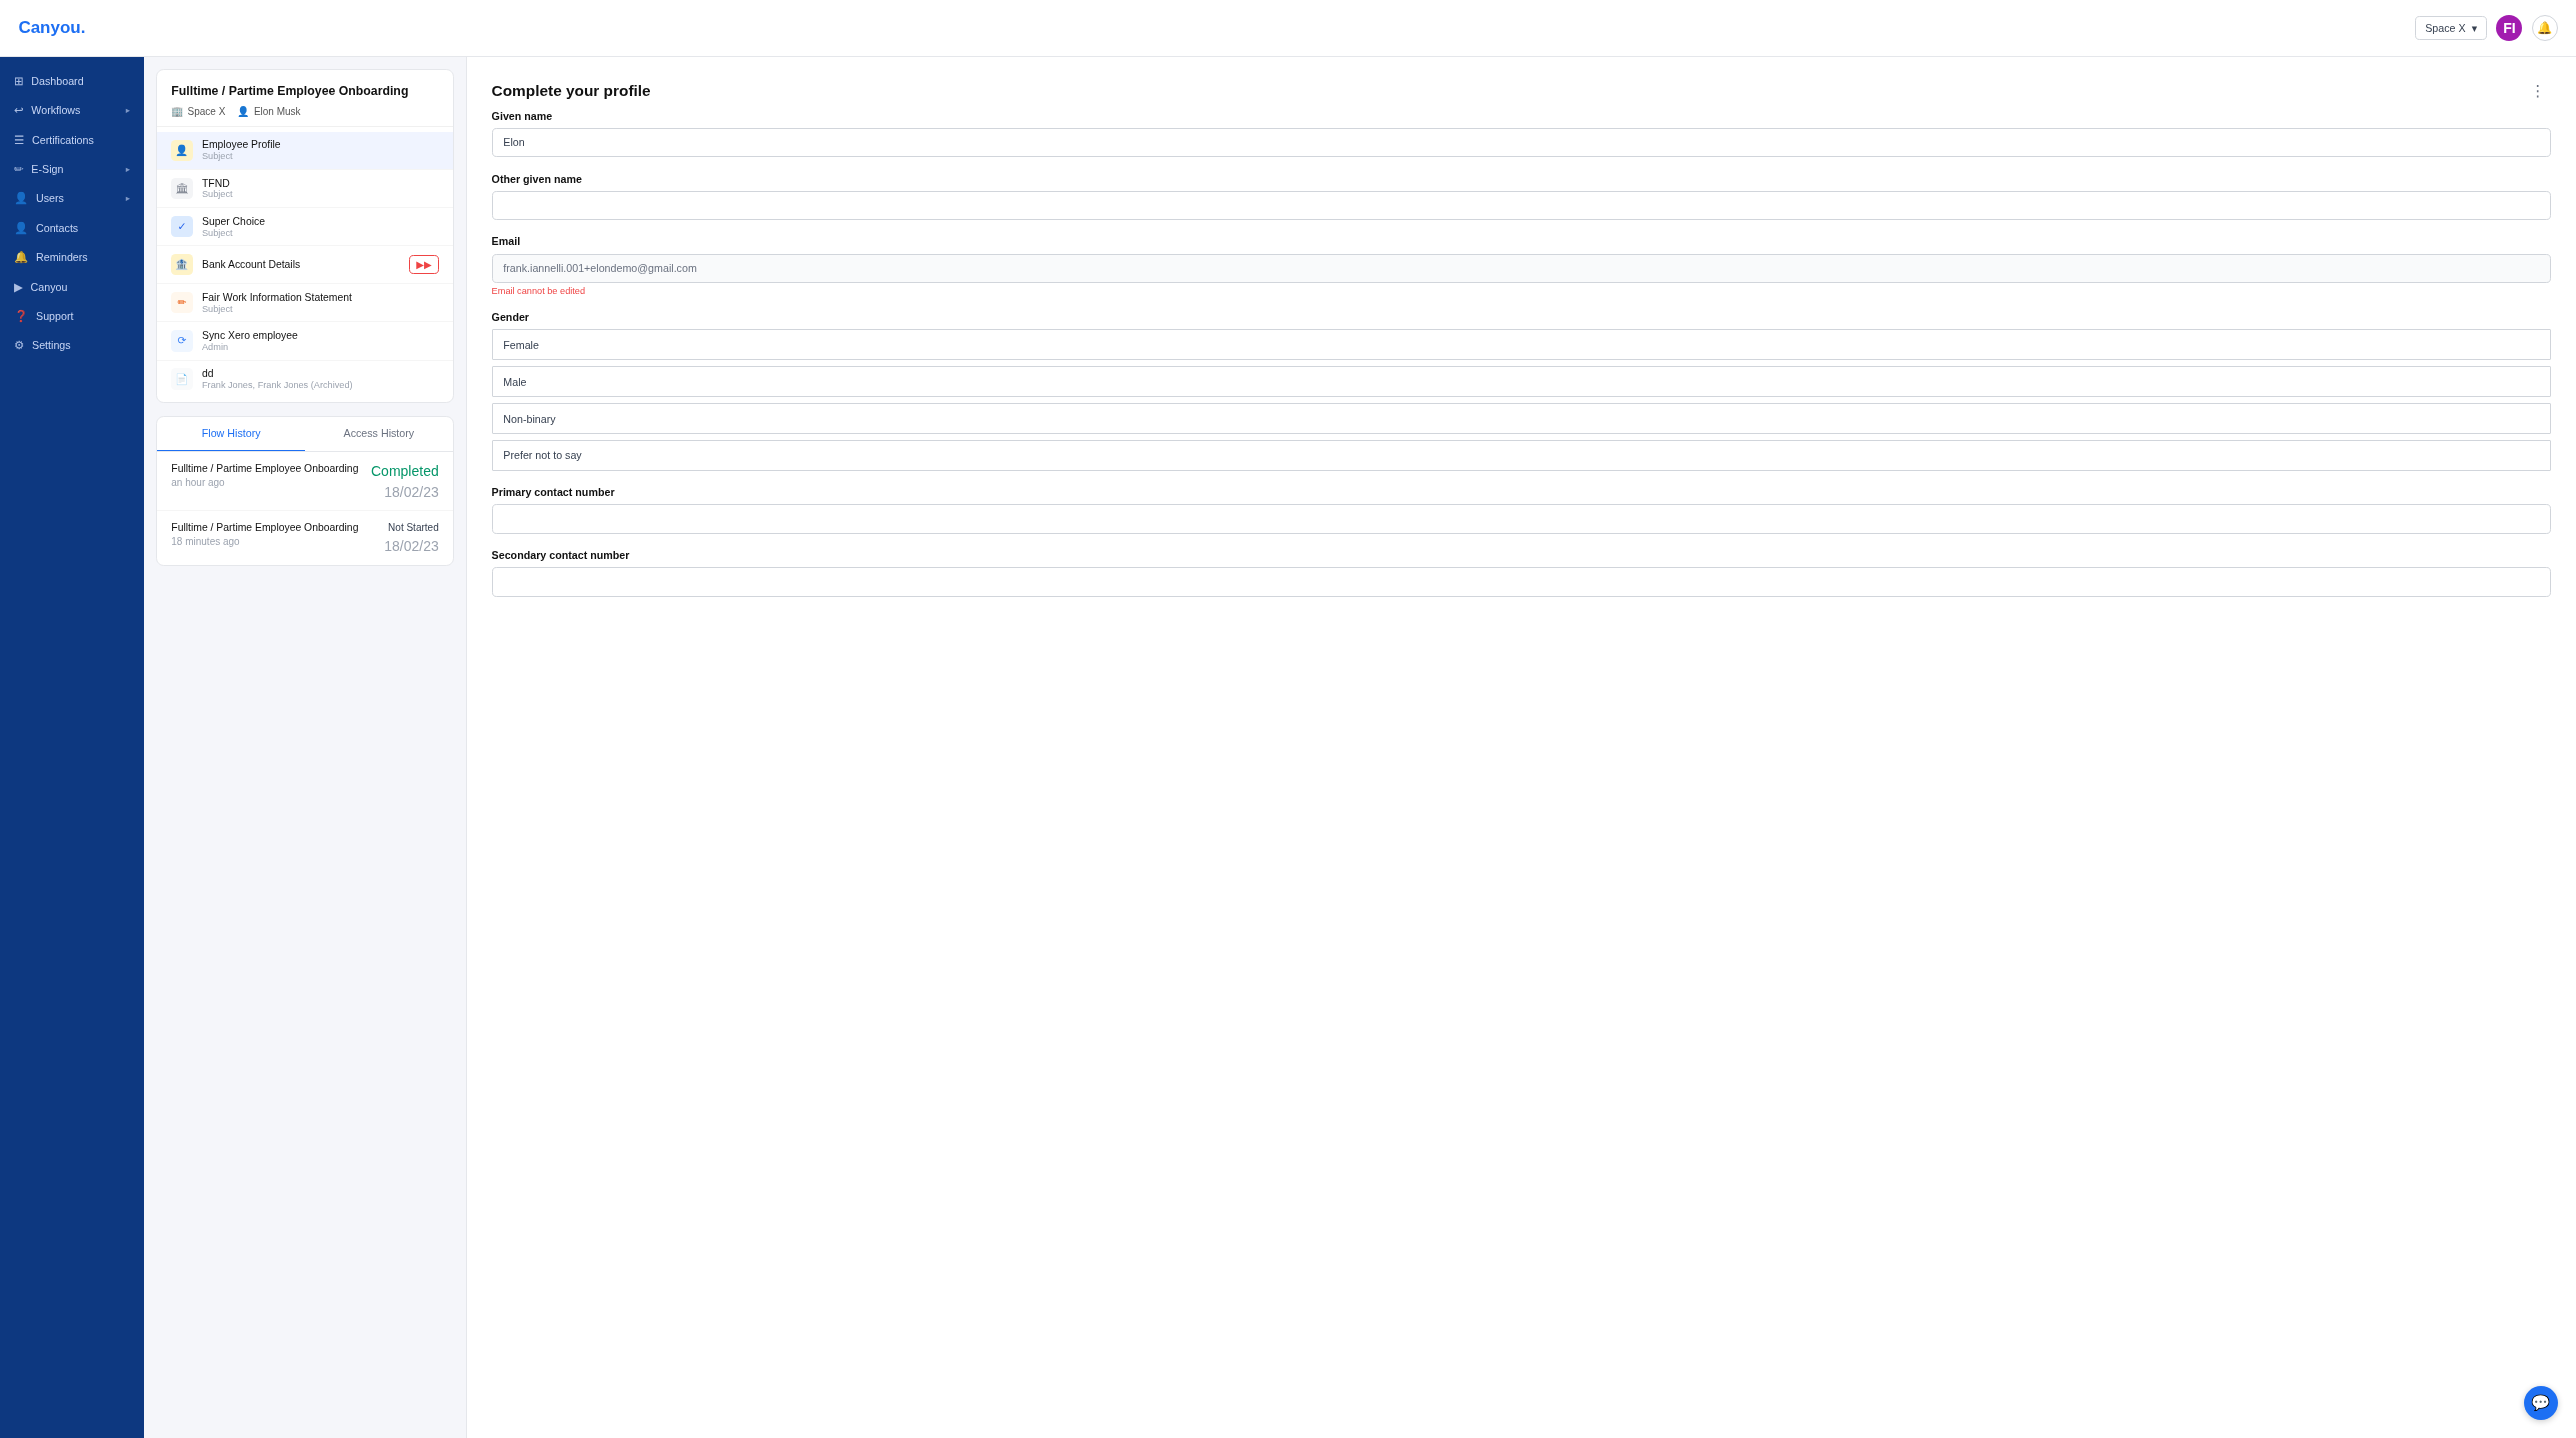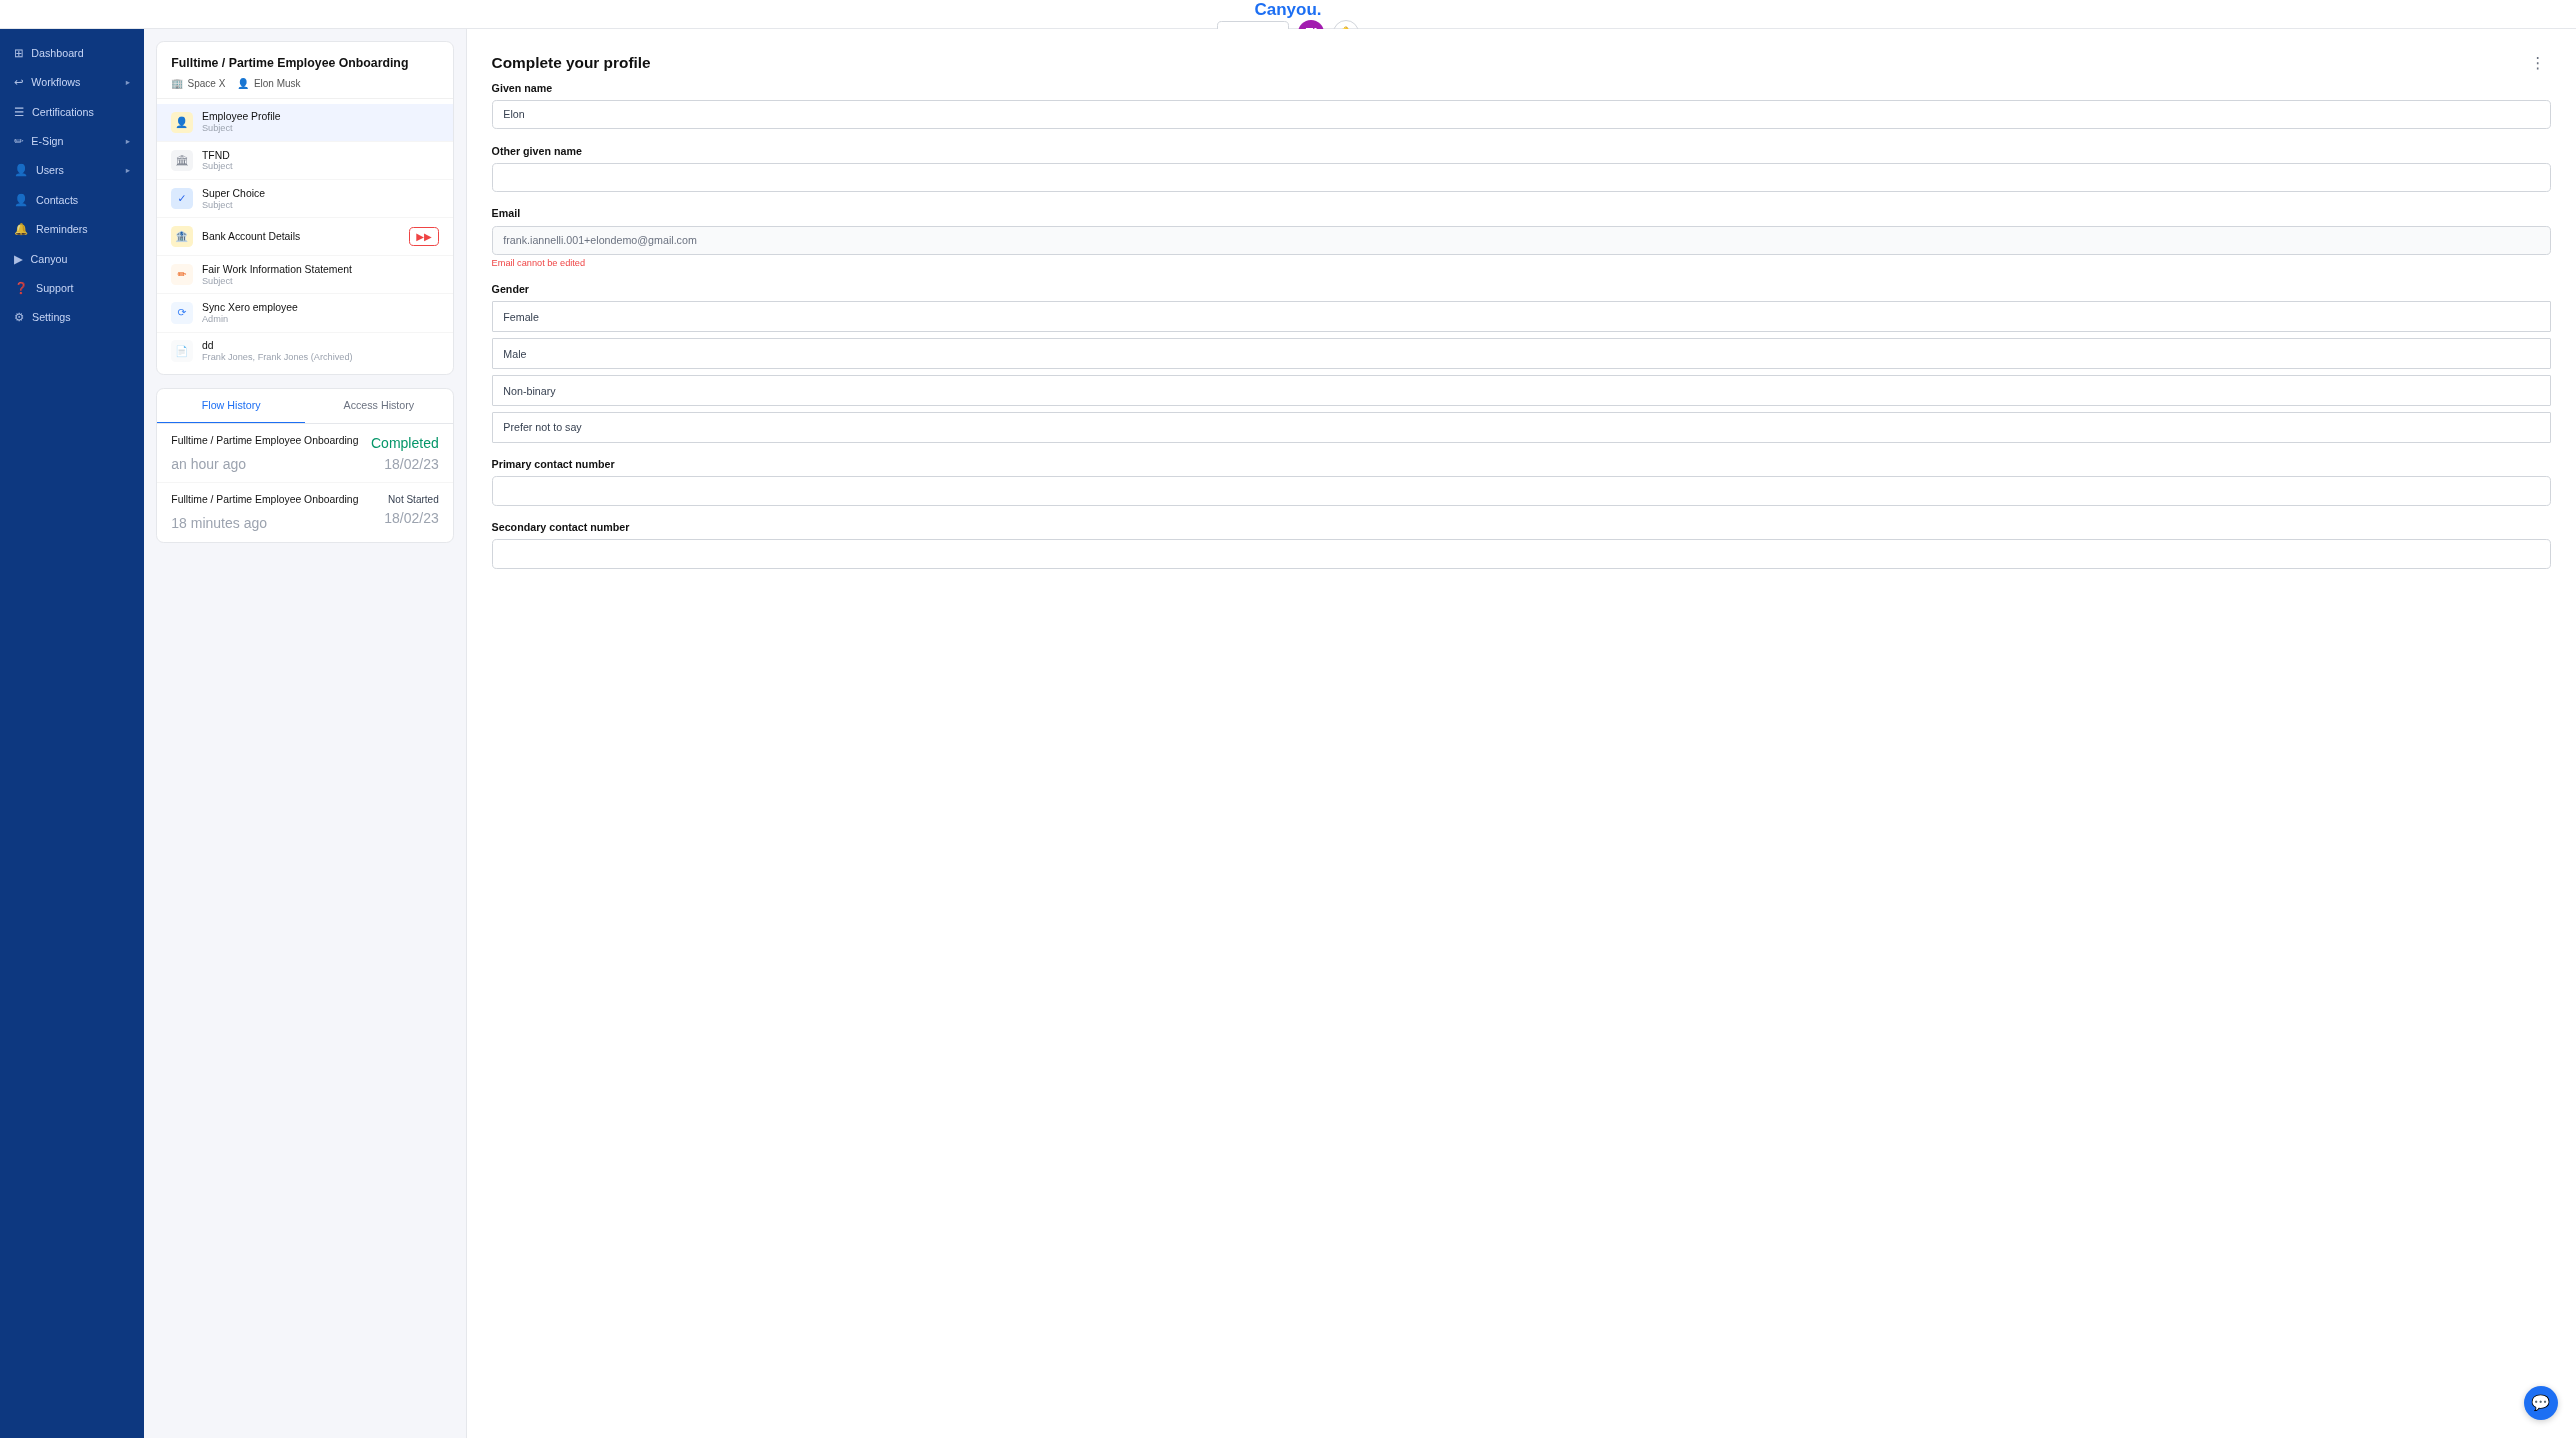--- a/index.html
+++ b/index.html
@@ -1,22 +1,22 @@
 <!DOCTYPE html>
 <html style="font-size:12.3px"><head>
   <meta charset="utf-8">
   <style>
     * { box-sizing: border-box; margin: 0; padding: 0; }
     body { font-family: -apple-system, BlinkMacSystemFont, 'Segoe UI', sans-serif; background: #f5f6fa; display: flex; flex-direction: column; height: 100vh; overflow: hidden; }
 
     
     .topnav {
       display: flex; align-items: center; justify-content: space-between;
-      background: #fff; padding: 0 18.4px; height: 29px;
-      border-bottom: 0.8px solid #e5e7eb; flex-shrink: 0; flex-direction: column;
+      background: #fff; padding: 0 18.4px; height: 57px;
+      border-bottom: 0.8px solid #e5e7eb; flex-shrink: 0;
     }
     .logo { font-size: 17px; font-weight: 700; color: #1d6ff3; }
     .topnav-right { display: flex; align-items: center; gap: 9.2px; }
     .space-selector {
       display: flex; align-items: center; gap: 6.1px;
       border: 0.8px solid #d1d5db; border-radius: 4.6px;
       padding: 4.6px 9.2px; cursor: pointer; font-size: 10.7px; color: #374151;
       background: #fff;
     }
     .avatar-circle {
@@ -101,21 +101,21 @@
       color: #6b7280; font-weight: 500; border-bottom: 1.5px solid transparent;
     }
     .history-tab.active { color: #1d6ff3; border-bottom: 1.5px solid #1d6ff3; }
     .history-entries { padding: 0; }
     .history-entry {
       display: flex; justify-content: space-between; align-items: flex-start;
       padding: 10.7px 14px; border-bottom: 0.8px solid #f5f5f5;
     }
     .history-entry:last-child { border-bottom: none; }
     .history-entry-left .entry-title { font-size: 10.4px; font-weight: 500; color: #111; }
-    .history-entry-left .entry-time { font-size: 14px; color: #9ca3af; margin-top: 10px; }
+    .history-entry-left .entry-time { font-size: 10px; color: #9ca3af; margin-top: 3px; }
     .history-entry-right { text-align: right; }
     .status-completed { color: #059669; font-size: 14px; font-weight: 500; }
     .status-not-started { color: #374151; font-size: 10px; font-weight: 500; }
     .entry-date { font-size: 14px; color: #9ca3af; margin-top: 5px; }
 
     
     .right-panel { flex: 1; background: #fff; overflow-y: auto; padding: 21.5px 24.6px; border-left: 0.8px solid #e5e7eb; }
     .profile-header { display: flex; align-items: center; justify-content: space-between; margin-bottom: 7px; }
     .profile-title { font-size: 15.4px; font-weight: 600; color: #111; }
     .more-btn { cursor: pointer; font-size: 15.4px; color: #6b7280; padding: 3.1px 6.1px; }

